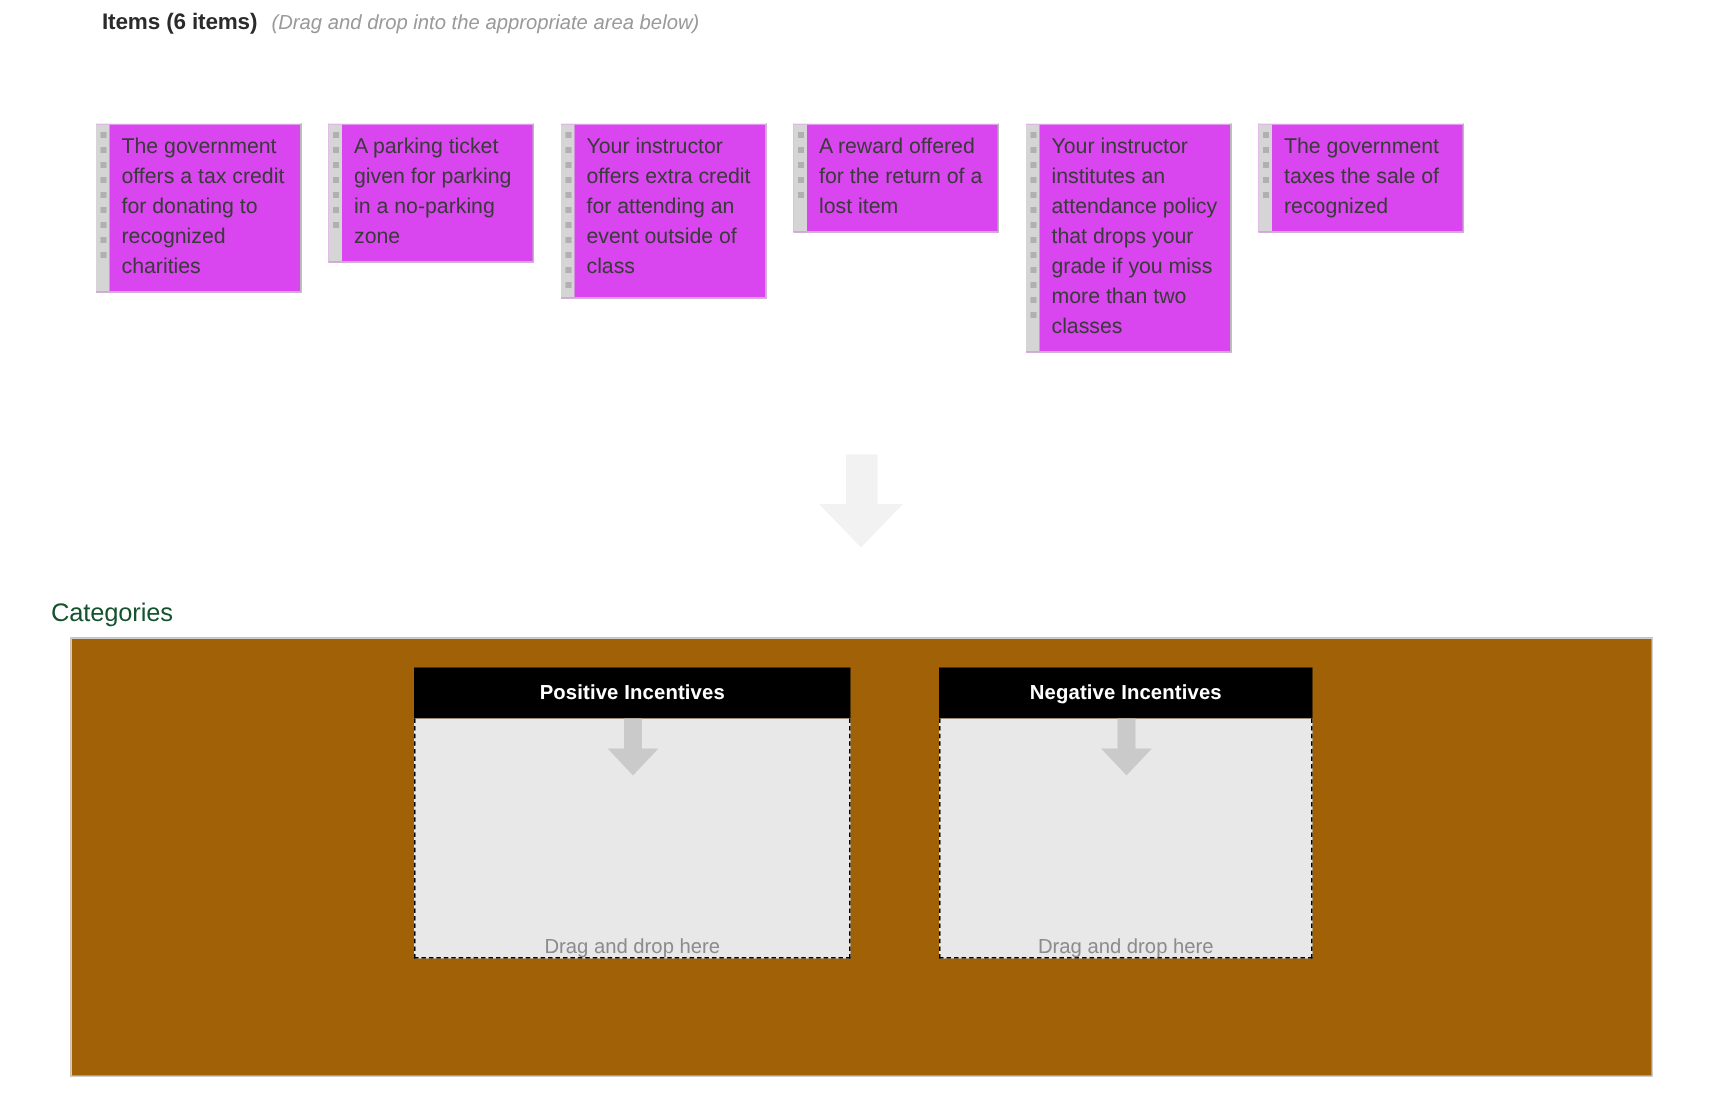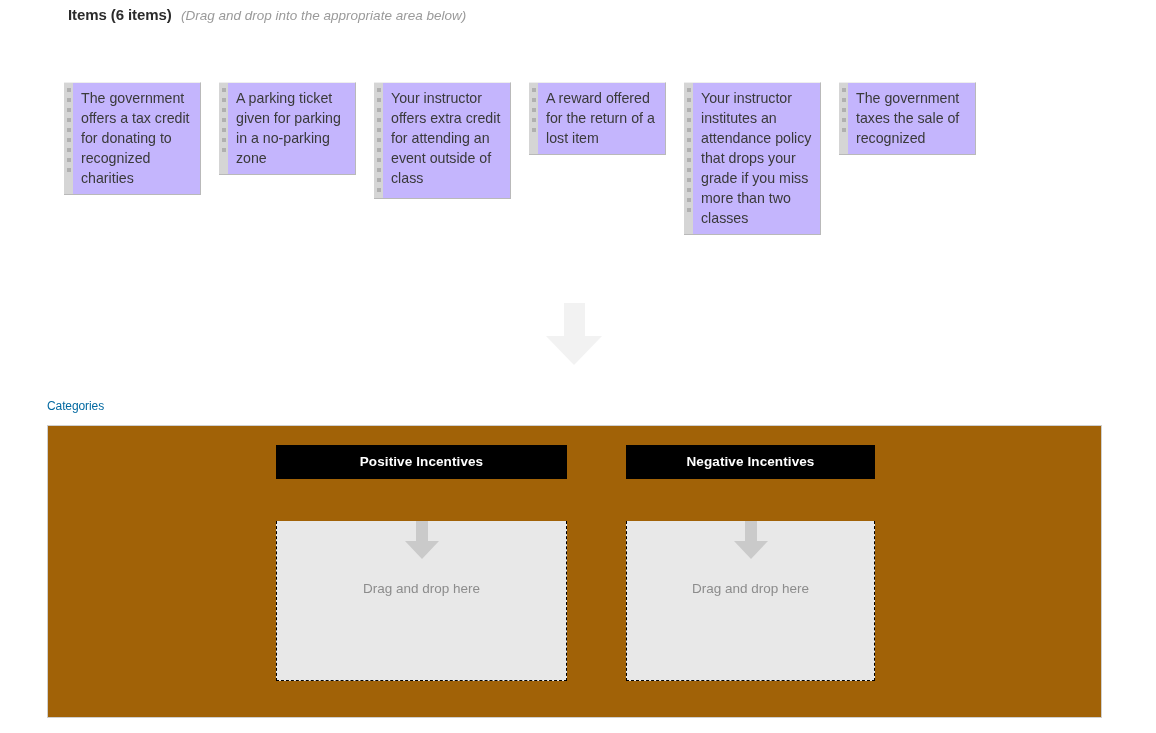--- a/index.html
+++ b/index.html
@@ -38,21 +38,21 @@
   #items-row {
     position: absolute;
     left: 64px;
     top: 82px;
     display: flex;
     align-items: flex-start;
   }
   .item-card {
     display: flex;
     align-items: stretch;
-    background: #c4b5fd;
+    background: #d946ef;
     border-right: 1px solid #b9b9b9;
     border-bottom: 1px solid #b9b9b9;
     border-top: 1px solid #eeeeee;
     width: 137px;
     margin-right: 18px;
     cursor: move;
   }
   .item-card:last-child { margin-right: 0; }
   .grip {
     flex: 0 0 9px;
@@ -100,24 +100,24 @@
     width: 0;
     height: 0;
     border-left: 28px solid transparent;
     border-right: 28px solid transparent;
     border-top: 29px solid #f2f2f2;
   }
 
   
   #categories-title {
     position: absolute;
-    left: 47px;
+    left: 34px;
     top: 399px;
-    font-size: 12px;
-    color: #0369a1;
+    font-size: 17px;
+    color: #14532d;
     letter-spacing: -0.1px;
   }
   #categories-panel {
     position: absolute;
     left: 47px;
     top: 425px;
     width: 1055px;
     height: 293px;
     border: 1px solid #cfcfcf;
     background: #a16207;
@@ -143,22 +143,21 @@
     letter-spacing: 0.1px;
   }
   .dropzone {
     height: 160px;
     background: #e8e8e8;
     border: 1px dashed #000000;
     border-top: none;
     display: flex;
     flex-direction: column;
     align-items: center;
-    justify-content: flex-start;
-    margin-top: 42px;
+    justify-content: space-between;
   }
   .dz-arrow {
     position: relative;
     width: 34px;
     height: 38px;
     margin-bottom: 22px;
   }
   .dz-arrow .shaft {
     position: absolute;
     left: 11px;

